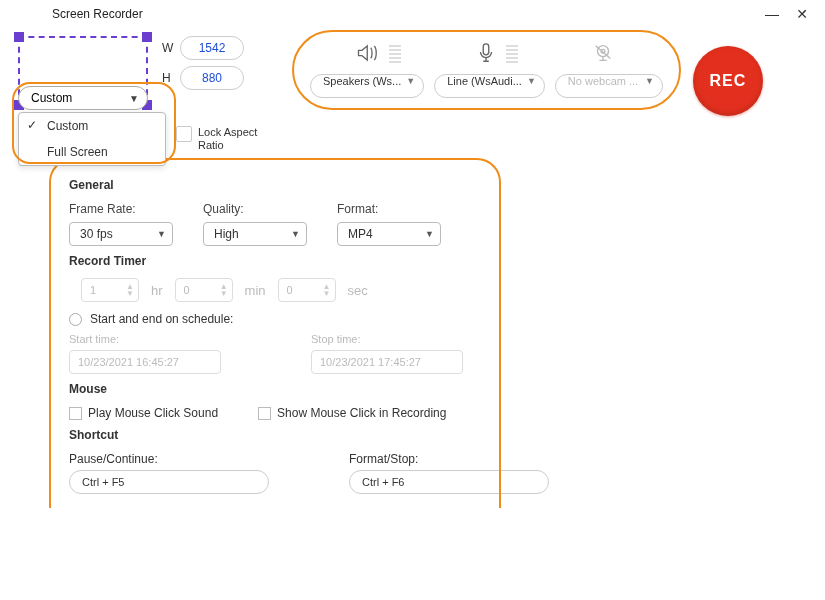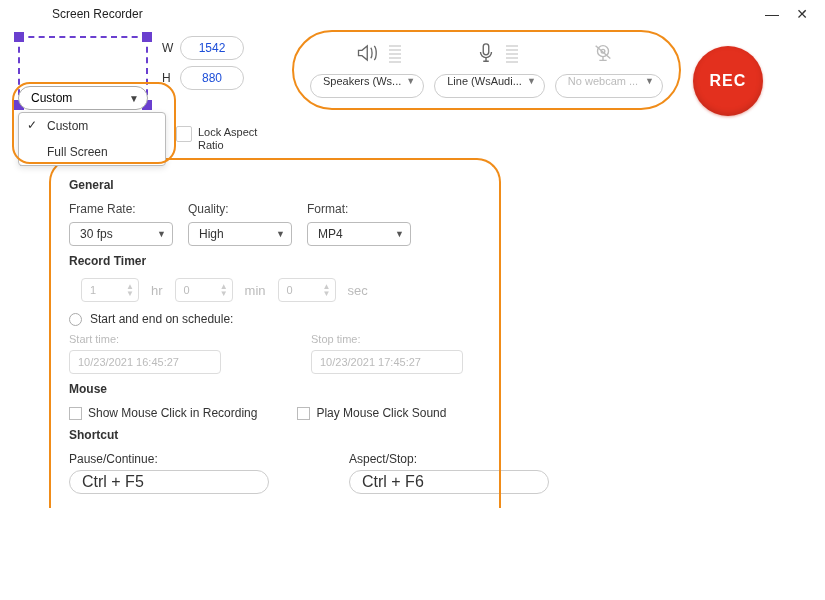--- a/index.html
+++ b/index.html
@@ -59,21 +59,21 @@
   .tinyicon { width: 20px; height: 16px; border: 1px solid #bbb; display: inline-block; }
 
   
   .panel-wrap { position: absolute; left: 16px; top: 160px; width: 448px; margin-left: 35px; }
   .panel-hl { position: absolute; top: -2px; left: -2px; right: -2px; bottom: -2px; border: 2px solid #f08c19; border-radius: 24px; pointer-events: none; border-bottom: none; border-bottom-left-radius: 0; border-bottom-right-radius: 0; padding-bottom: 20px; }
   .panel { padding: 14px 18px 12px 18px; font-size: 12px; color: #333; }
 
   .section-title { font-weight: 600; margin: 8px 0 10px; font-size: 12px; color: #333; }
   .section-title:first-child { margin-top: 4px; }
 
-  .row3 { display: flex; gap: 15px; }
+  .row3 { display: flex; gap: 30px; }
   .field { display: flex; flex-direction: column; gap: 6px; }
   .field label { font-size: 12px; color: #444; }
   .sel { height: 24px; border: 1px solid #bbb; border-radius: 4px; padding: 0 24px 0 10px; font-size: 12px; background: #fff; position: relative; display: flex; align-items: center; min-width: 104px; cursor: pointer; }
   .sel .caret { position: absolute; right: 6px; font-size: 9px; color: #555; }
 
   .radio-row { display: flex; align-items: center; gap: 8px; margin: 10px 0 6px; }
   .radio { width: 13px; height: 13px; border: 1px solid #aaa; border-radius: 50%; display: inline-block; }
   .timerinputs { display: flex; align-items: center; gap: 12px; margin: 4px 0 6px 12px; color: #bbb; }
   .spinbox { width: 58px; height: 24px; border: 1px solid #ddd; border-radius: 4px; display: flex; align-items: center; justify-content: space-between; padding: 0 4px 0 8px; font-size: 11px; color: #bbb; }
   .spinbox .arrows { font-size: 8px; line-height: 7px; color: #ccc; }
@@ -81,21 +81,21 @@
 
   .schedule-row { display: flex; gap: 90px; margin-top: 6px; color: #bbb; }
   .schedule-col label { font-size: 11px; color: #bbb; }
   .dtbox { margin-top: 4px; width: 152px; height: 24px; border: 1px solid #ddd; border-radius: 4px; padding: 0 8px; font-size: 11px; color: #bbb; display: flex; align-items: center; }
 
   .chkrow { display: flex; gap: 40px; margin: 8px 0; align-items: center; }
   .chk { width: 13px; height: 13px; border: 1px solid #bbb; display: inline-block; margin-right: 6px; vertical-align: middle; }
 
   .scrow { display: flex; gap: 80px; margin-top: 6px; align-items: flex-end; }
   .sccol label { font-size: 12px; color: #333; }
-  .scinput { margin-top: 4px; width: 200px; height: 24px; border: 1px solid #ccc; border-radius: 12px; padding: 0 12px; font-size: 16px; display: flex; align-items: center; }
+  .scinput { margin-top: 4px; width: 200px; height: 24px; border: 1px solid #ccc; border-radius: 12px; padding: 0 12px; font-size: 11px; display: flex; align-items: center; }
 
   
   .size-hl { position: absolute; top: -4px; left: -6px; width: 164px; height: 82px; border: 2px solid #f08c19; border-radius: 18px; pointer-events: none; }
 </style>
 </head>
 <body>
 
 <div class="titlebar">
   <div class="title">Screen Recorder</div>
   <div class="winbtn">—</div>
@@ -258,34 +258,34 @@
       <div class="schedule-col">
         <label>Stop time:</label>
         <div class="dtbox">
             <span>10/23/2021 17:45:27</span>
           </div>
       </div>
     </div>
 
     <div class="section-title">Mouse</div>
     <div class="chkrow">
+      <span><span class="chk"></span><span>Play Mouse Click Sound</span></span>
       <span><span class="chk"></span><span>Show Mouse Click in Recording</span></span>
-      <span><span class="chk"></span><span>Play Mouse Click Sound</span></span>
     </div>
 
     <div class="section-title">Shortcut</div>
     <div class="scrow">
       <div class="sccol">
         <label>Pause/Continue:</label>
         <div class="scinput">
             <span>Ctrl + F5</span>
           </div>
       </div>
       <div class="sccol">
-        <label>Aspect/Stop:</label>
+        <label>Format/Stop:</label>
         <div class="scinput">
             <span>Ctrl + F6</span>
           </div>
       </div>
     </div>
 
   </div>
 </div>
 
 </body></html>

